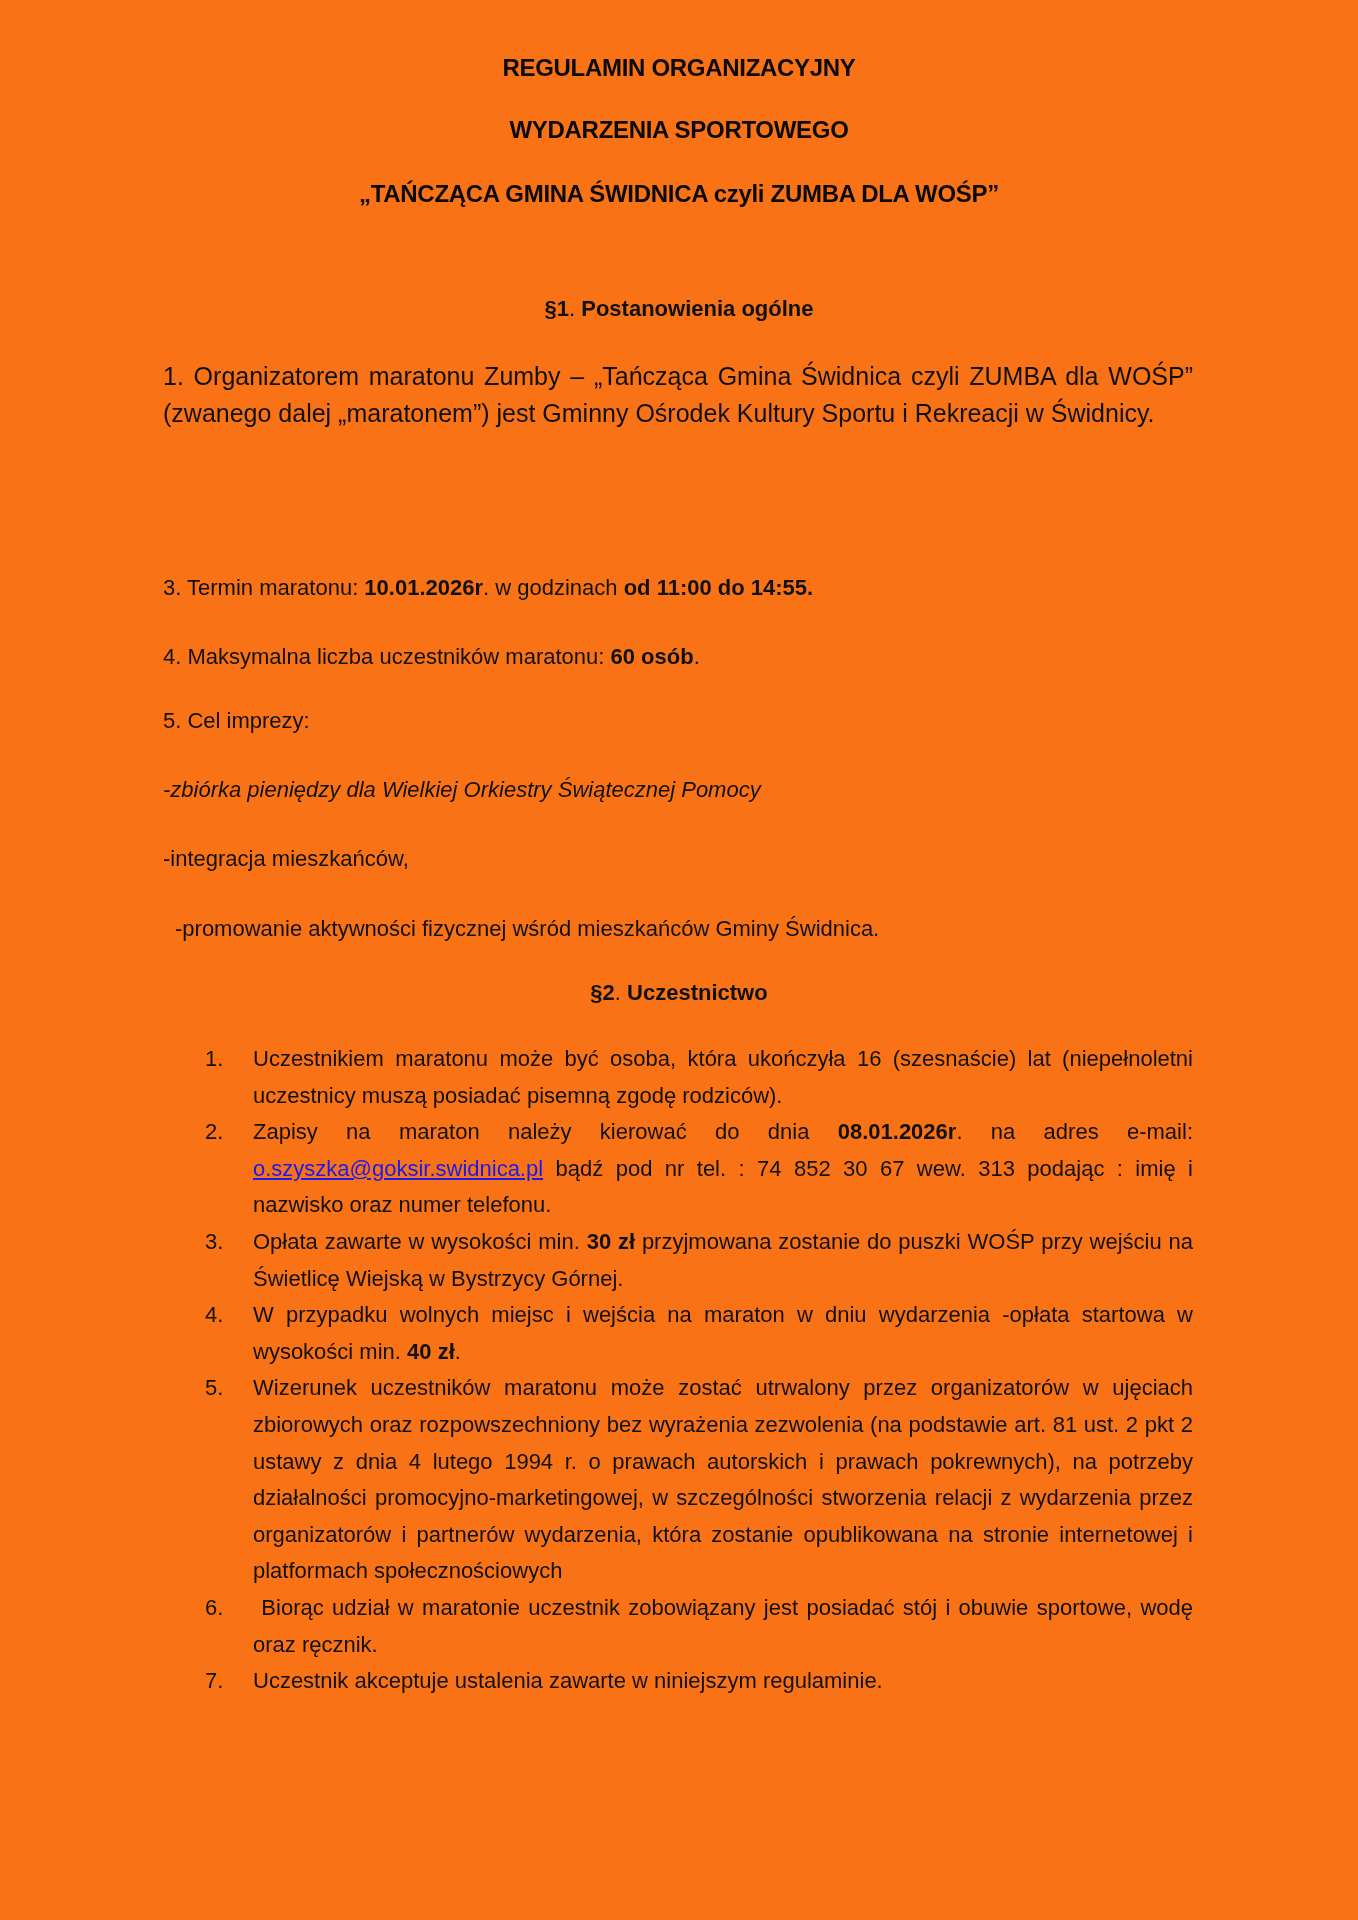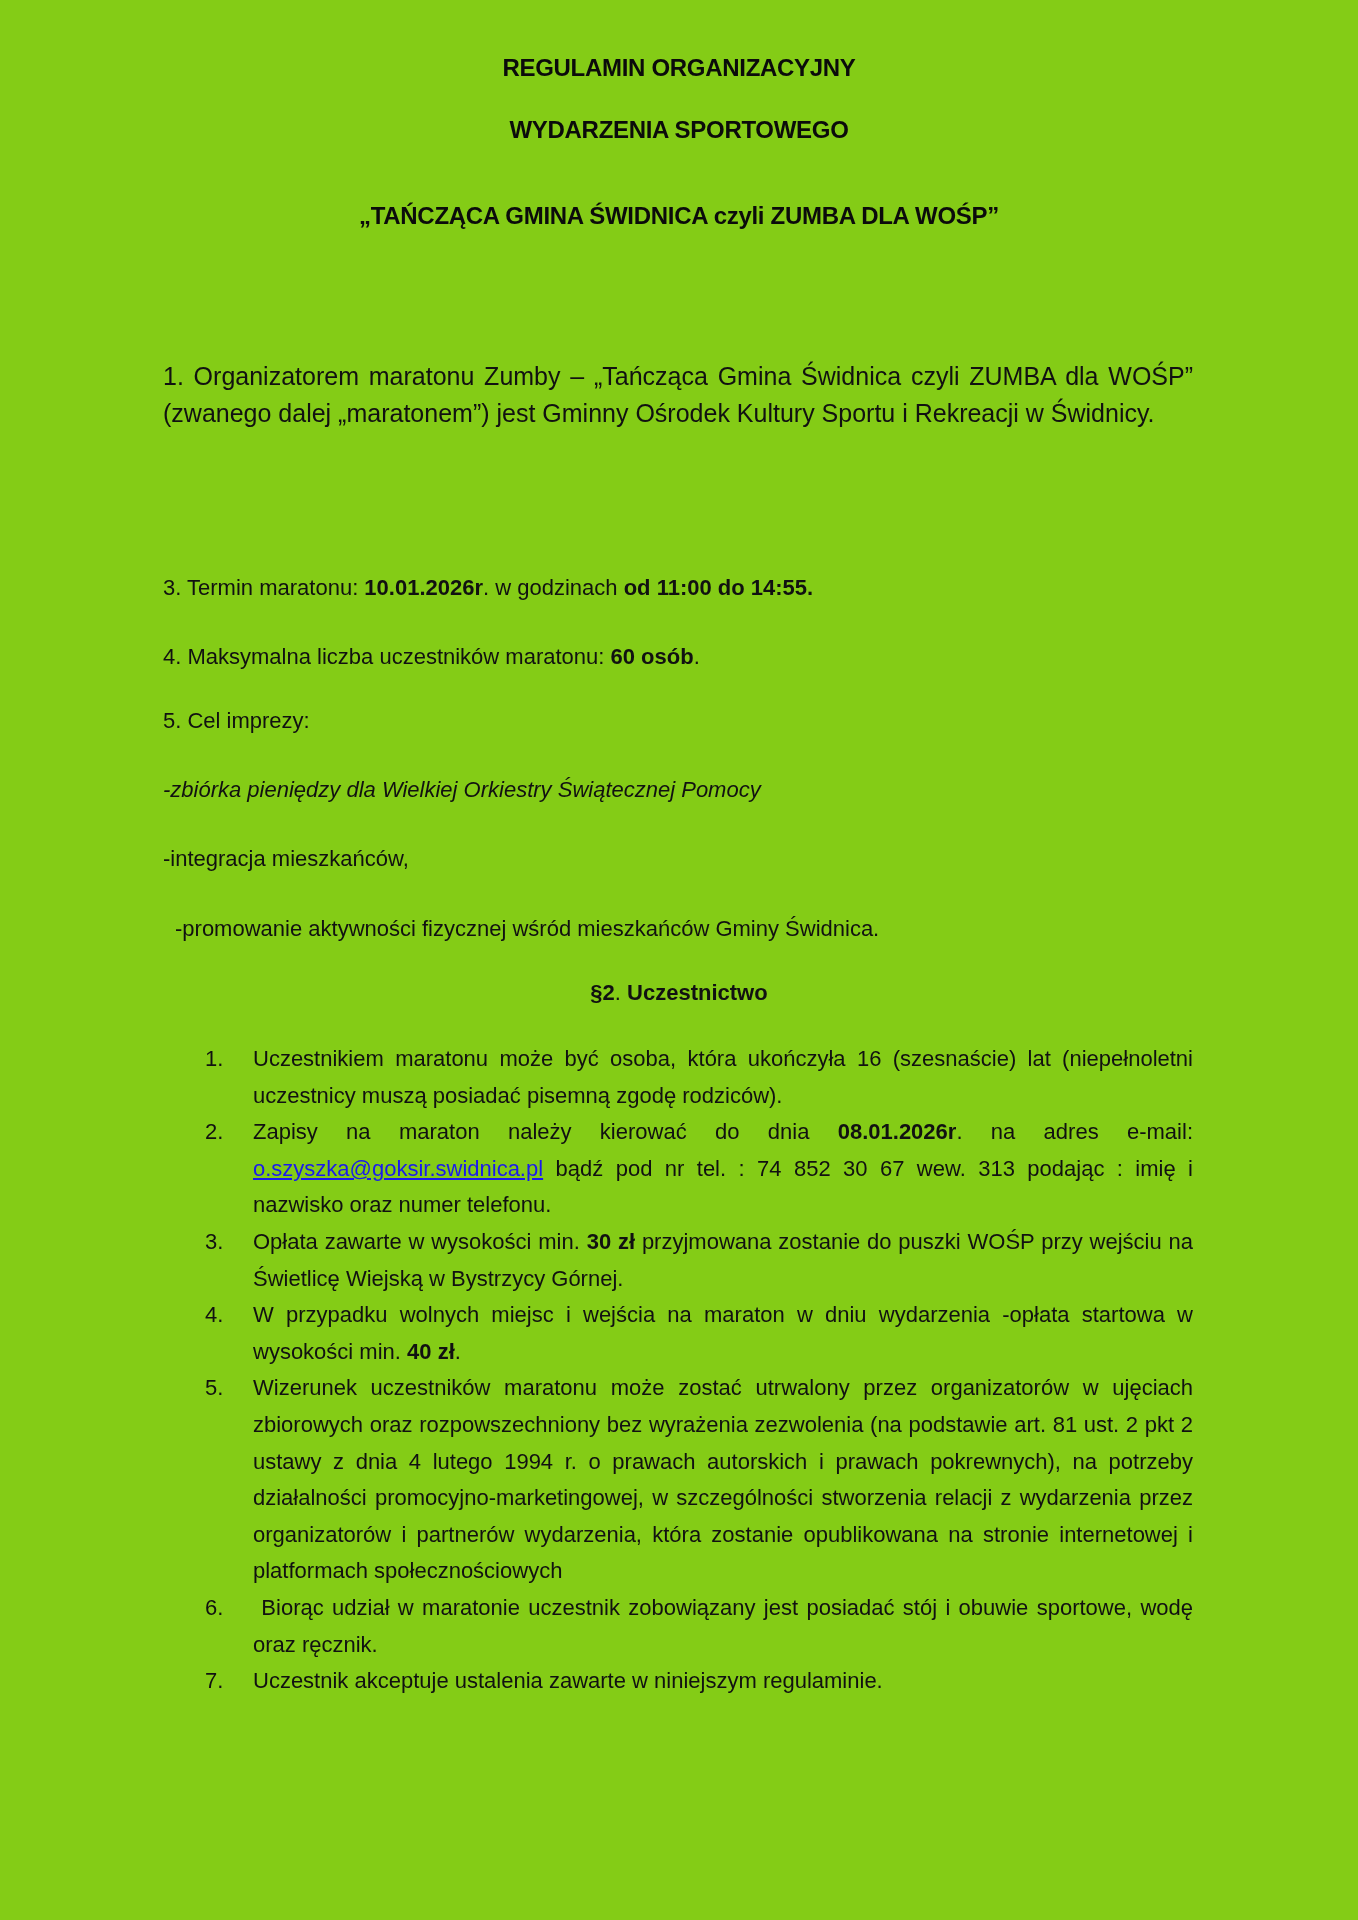--- a/index.html
+++ b/index.html
@@ -1,17 +1,17 @@
 <!DOCTYPE html>
 <html><head>
 <meta charset="utf-8">
 <style>
   html, body { margin: 0; padding: 0; background: #ffffff; }
   body { width: 1358px; height: 1920px; position: relative; overflow: hidden; color: #111111; }
-  .page { position: absolute; left: 0; top: 0; width: 1358px; height: 1920px; background: #84cc16; }
+  .page { position: absolute; left: 0; top: 0; width: 1358px; height: 1920px; background: #f97316; }
   .title {
     position: absolute; left: 0; width: 1358px; text-align: center;
     font-family: "Liberation Sans", sans-serif; font-weight: bold; font-size: 24px;
     line-height: 30px; letter-spacing: -0.3px; color: #0b0b0b;
   }
   .heading {
     position: absolute; left: 0; width: 1358px; text-align: center;
     font-family: "Liberation Sans", sans-serif; font-size: 22px; line-height: 30px; color: #111;
   }
   .heading b { font-weight: bold; }
@@ -30,22 +30,25 @@
   a.mail { color: #1a1aee; text-decoration: underline; }
   b { font-weight: bold; }
 </style>
 </head>
 <body>
 
 <div class="page">
 
   <div class="title" style="top:53px;">REGULAMIN ORGANIZACYJNY</div>
   <div class="title" style="top:115px;">WYDARZENIA SPORTOWEGO</div>
-  <div class="title" style="top:179px;margin-top:22px;">„TAŃCZĄCA GMINA ŚWIDNICA czyli ZUMBA DLA WOŚP”</div>
+  <div class="title" style="top:179px;">„TAŃCZĄCA GMINA ŚWIDNICA czyli ZUMBA DLA WOŚP”</div>
 
+  <div class="heading" style="top:294px;">
+    <b>§1</b><span>. </span><b>Postanowienia ogólne</b>
+  </div>
 
   <div class="para" style="top:358px;">1. Organizatorem maratonu Zumby – „Tańcząca Gmina Świdnica czyli ZUMBA dla WOŚP” (zwanego dalej „maratonem”)  jest Gminny Ośrodek Kultury Sportu i Rekreacji w Świdnicy.</div>
 
 
   <div class="line" style="top:569px;">
     <span>3. Termin maratonu: </span><b>10.01.2026r</b><span>. w godzinach </span><b>od 11:00 do 14:55.</b>
   </div>
 
   <div class="line" style="top:638px;">
     <span>4. Maksymalna liczba uczestników maratonu: </span><b>60 osób</b><span>.</span>

